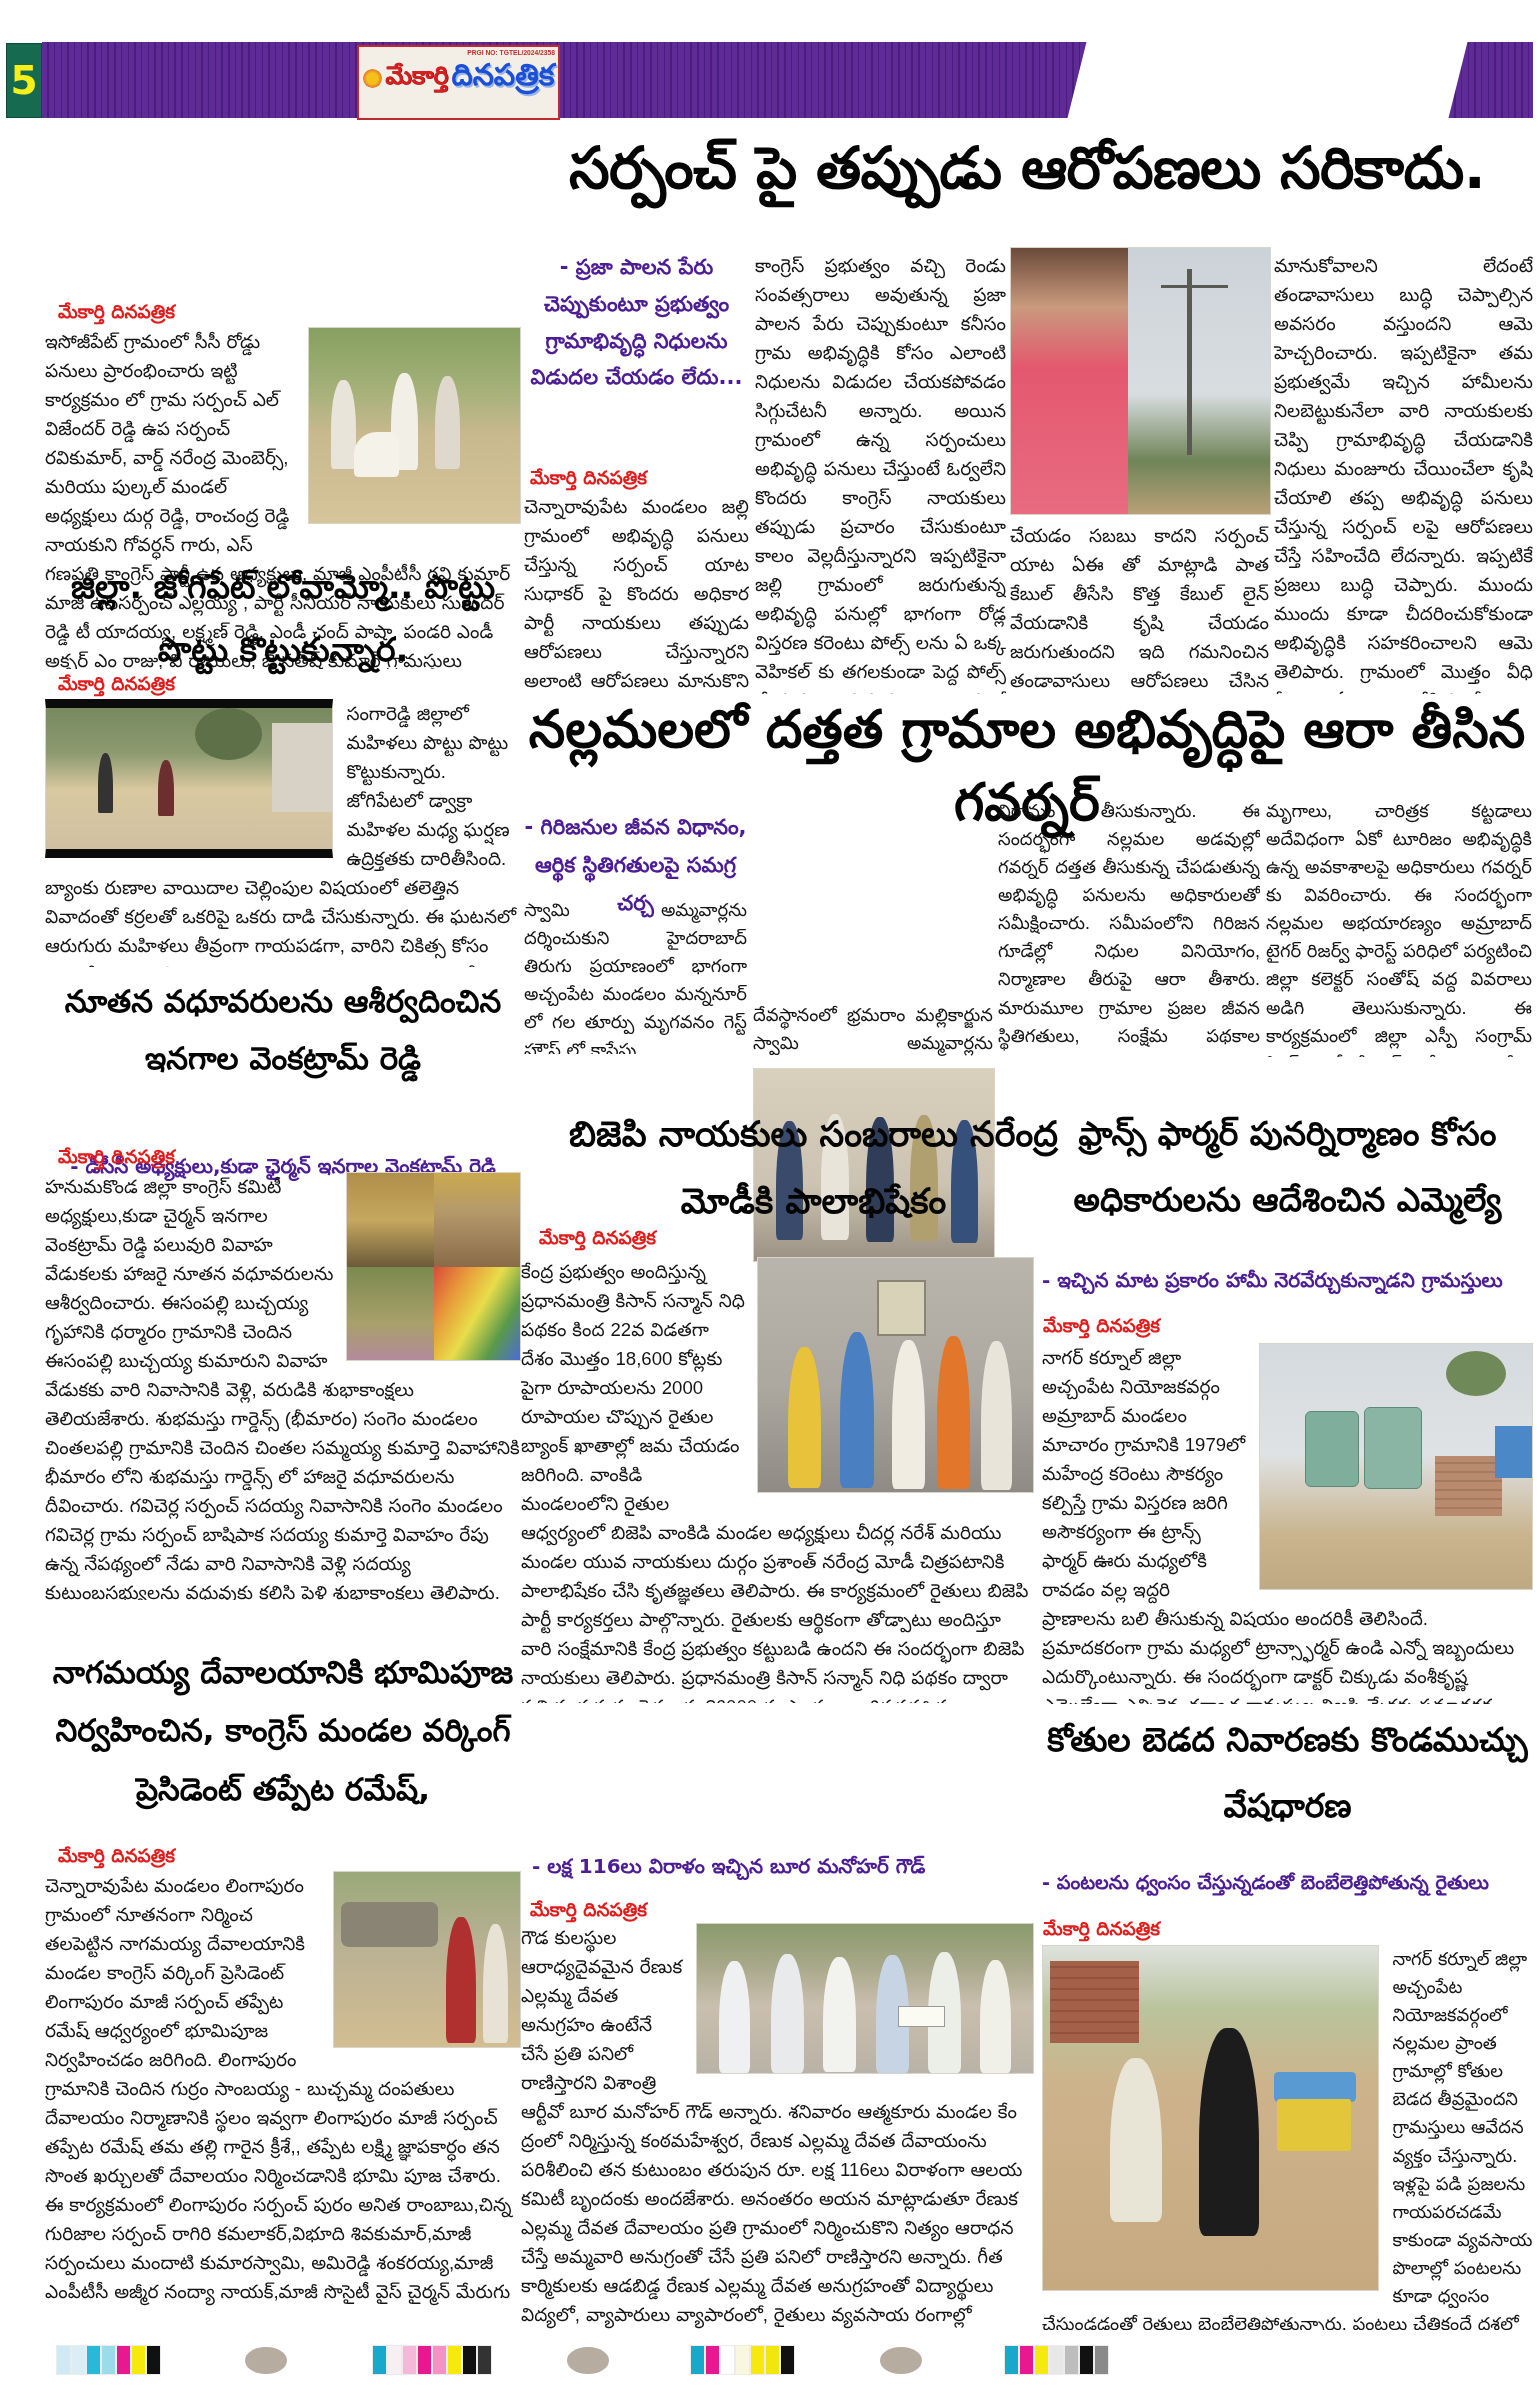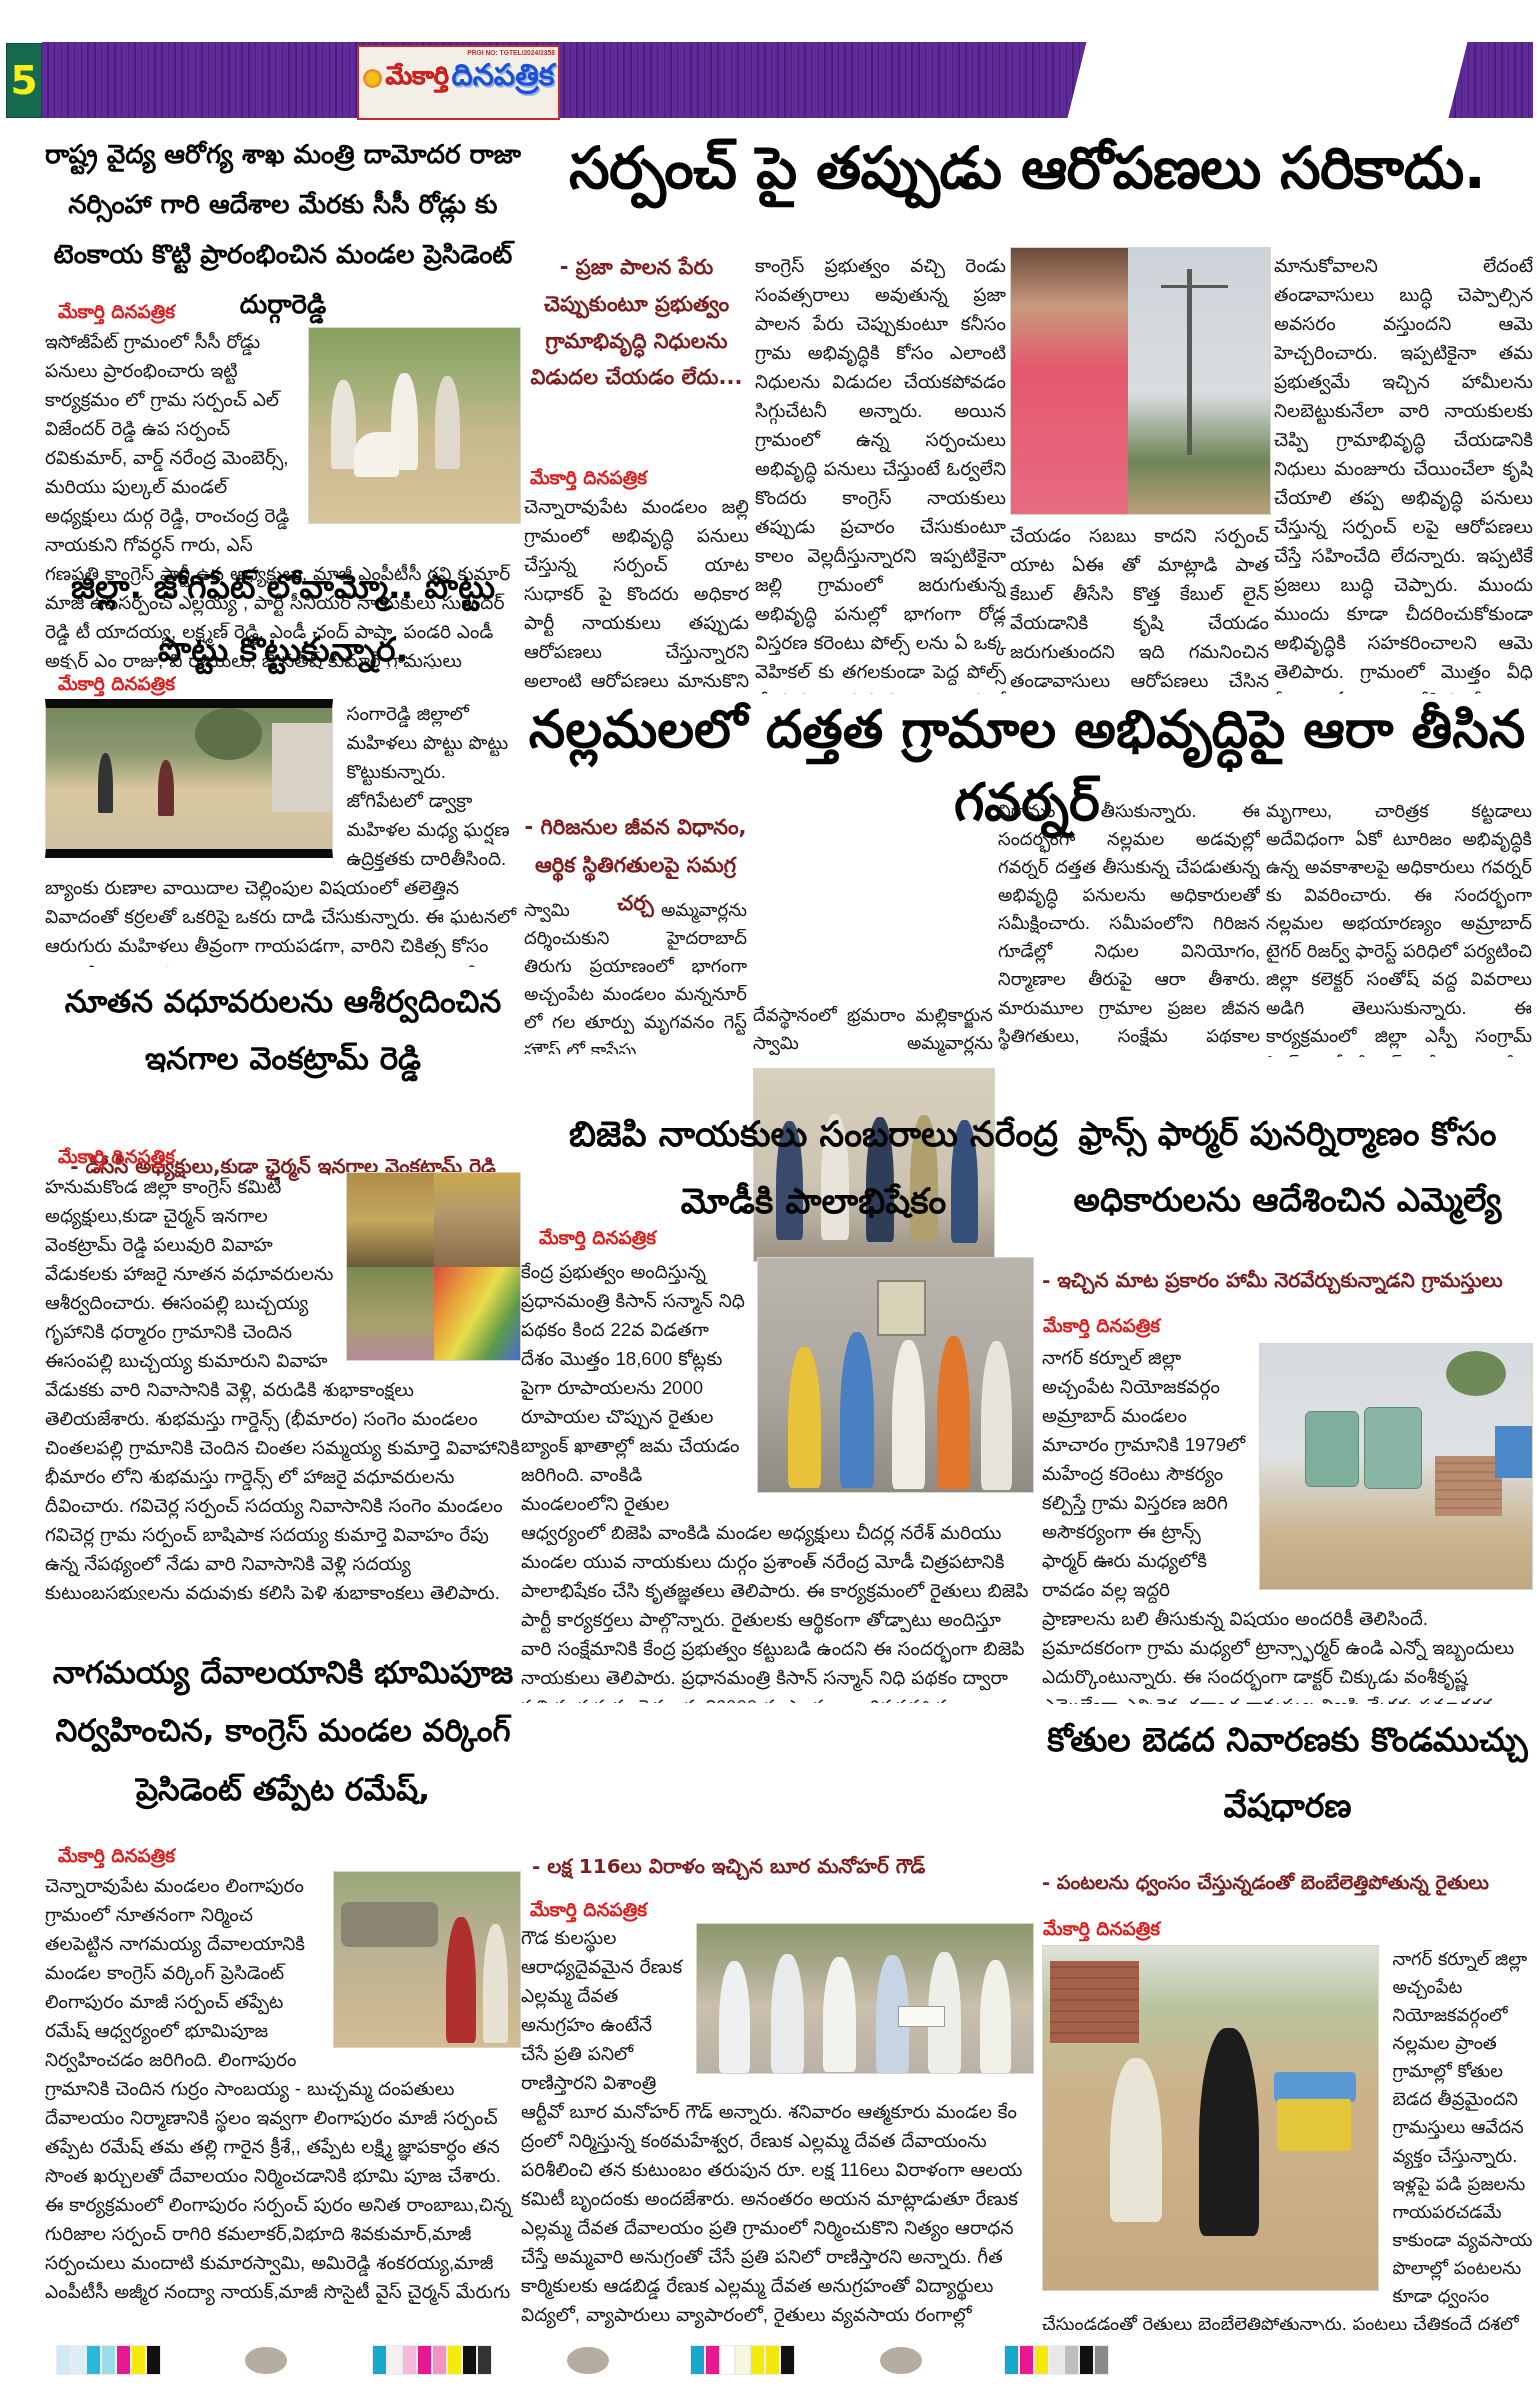--- a/index.html
+++ b/index.html
@@ -1,20 +1,20 @@
 <!DOCTYPE html>
 <html style="font-size:12px"><head>
 <meta charset="utf-8">
 <style>
   html,body{margin:0;padding:0;background:#ffffff;}
   #page{position:relative;width:1538px;height:2401px;background:#ffffff;overflow:hidden;
         font-family:"Liberation Sans",sans-serif;color:#111;}
   .abs{position:absolute;}
   .headline{font-family:"DejaVu Sans","Liberation Sans",sans-serif;font-weight:800;color:#050505;text-align:center;}
-  .subhead{color:#7f1d1d;font-weight:700;font-family:"DejaVu Sans","Liberation Sans",sans-serif;}
+  .subhead{color:#4c1d95;font-weight:700;font-family:"DejaVu Sans","Liberation Sans",sans-serif;}
   .byline{color:#e21b1b;font-weight:700;font-size:18.6px;font-family:"DejaVu Sans","Liberation Sans",sans-serif;}
   .body-txt{font-size:18.6px;line-height:1.56;text-align:justify;color:#141414;word-spacing:0.7px;}
   .flow{overflow:hidden;}
   .ph{position:relative;overflow:hidden;background:#cfcabe;border:0.7px solid #d8d4ca;}
   .fr{float:right;margin:0 0 7.4px 12px;}
   .fl{float:left;margin:0 13.4px 7.4px 0;}
   .fig{position:absolute;background:#474752;border-radius:45% 45% 10% 10% / 55% 55% 6% 6%;}
   
   #hdr-bar{background:repeating-linear-gradient(90deg,#5e2b97 0 5.2px,#4a1d7e 5.2px 6.7px);}
   #masthead-box{background:#f3efe6;border:2.2px solid #c02a2a;}
@@ -47,21 +47,20 @@
 
   <div id="masthead-box" class="abs" style="left:357px;top:45px;width:199px;height:71px;">
     <div style="position:absolute;right:3px;top:1.5px;font-size:6.7px;color:#c02a2a;font-weight:700;">PRGI NO: TGTEL/2024/2358</div>
     <div style="position:absolute;left:0;top:10.4px;width:100%;text-align:center;white-space:nowrap;">
       <span style="display:inline-block;width:19.3px;height:19.3px;border-radius:50%;background:radial-gradient(circle,#f6c01a 40%,#e2762a 70%,transparent 72%);vertical-align:middle;"></span>
       <span style="font-family:'DejaVu Sans',sans-serif;font-weight:800;font-size:25px;color:#d42020;text-shadow:0.7px 0.7px 0 #8a1010;vertical-align:middle;">మేకార్తి</span>
       <span style="font-family:'DejaVu Sans',sans-serif;font-weight:800;font-size:30px;color:#1a4fd6;text-shadow:1.5px 1.5px 0 #9bb4e8;vertical-align:middle;">దినపత్రిక</span>
     </div>
   </div>
 
-  <div class="abs headline" style="left:45px;top:130px;width:476px;font-size:26px;line-height:1.92;">రాష్ట్ర వైద్య ఆరోగ్య శాఖ మంత్రి దామోదర రాజా నర్సింహా గారి ఆదేశాల మేరకు సీసీ రోడ్లు కు టెంకాయ కొట్టి ప్రారంభించిన మండల ప్రెసిడెంట్ దుర్గారెడ్డి</div>
 
   <div class="abs byline" style="left:58px;top:301px;">మేకార్తి దినపత్రిక</div>
 
   <div class="abs flow" style="left:45px;top:327px;width:476px;height:342px;">
     <div id="p-road" class="ph fr" style="width:211px;height:195px;">
       <div class="fig" style="left:22px;top:52px;width:25px;height:89px;background:#e9e4da;"></div>
       <div class="fig" style="left:82px;top:45px;width:27px;height:97px;background:#f2efe7;"></div>
       <div class="fig" style="left:126px;top:48px;width:25px;height:93px;background:#ded9cc;"></div>
       <div class="fig" style="left:45px;top:104px;width:45px;height:45px;background:#f5f2ea;border-radius:50% 20% 10% 10%;"></div>
     </div>

